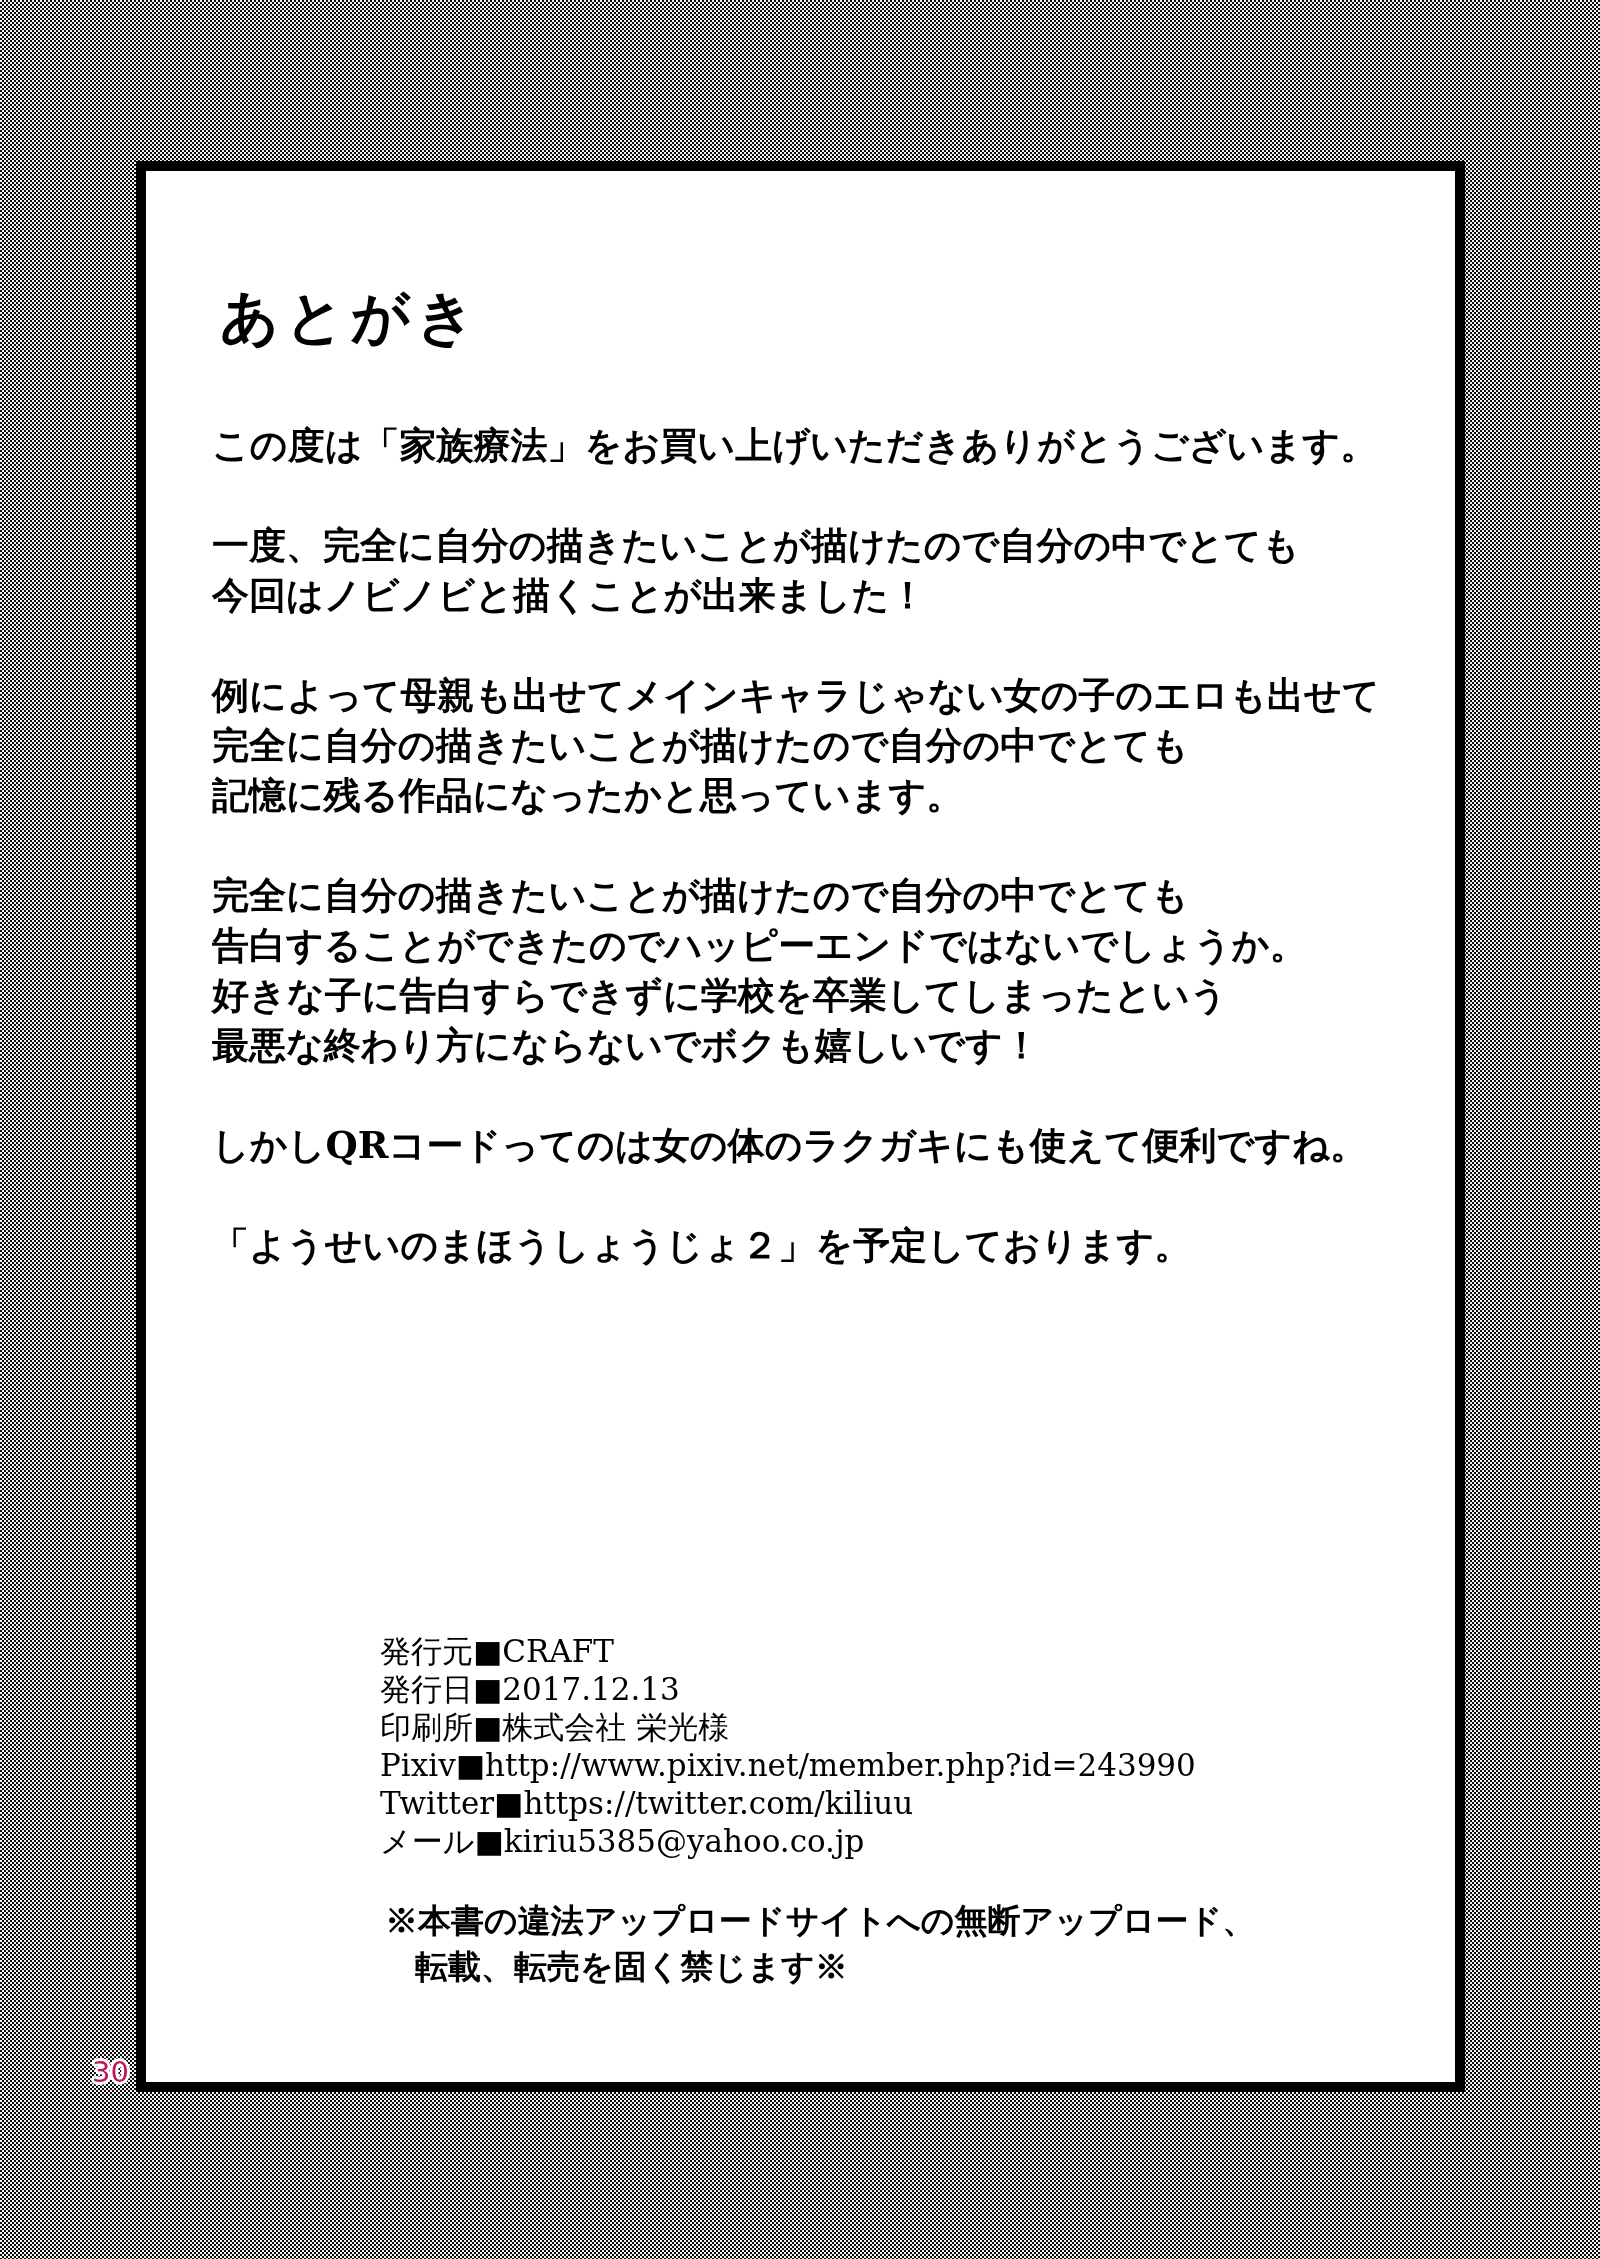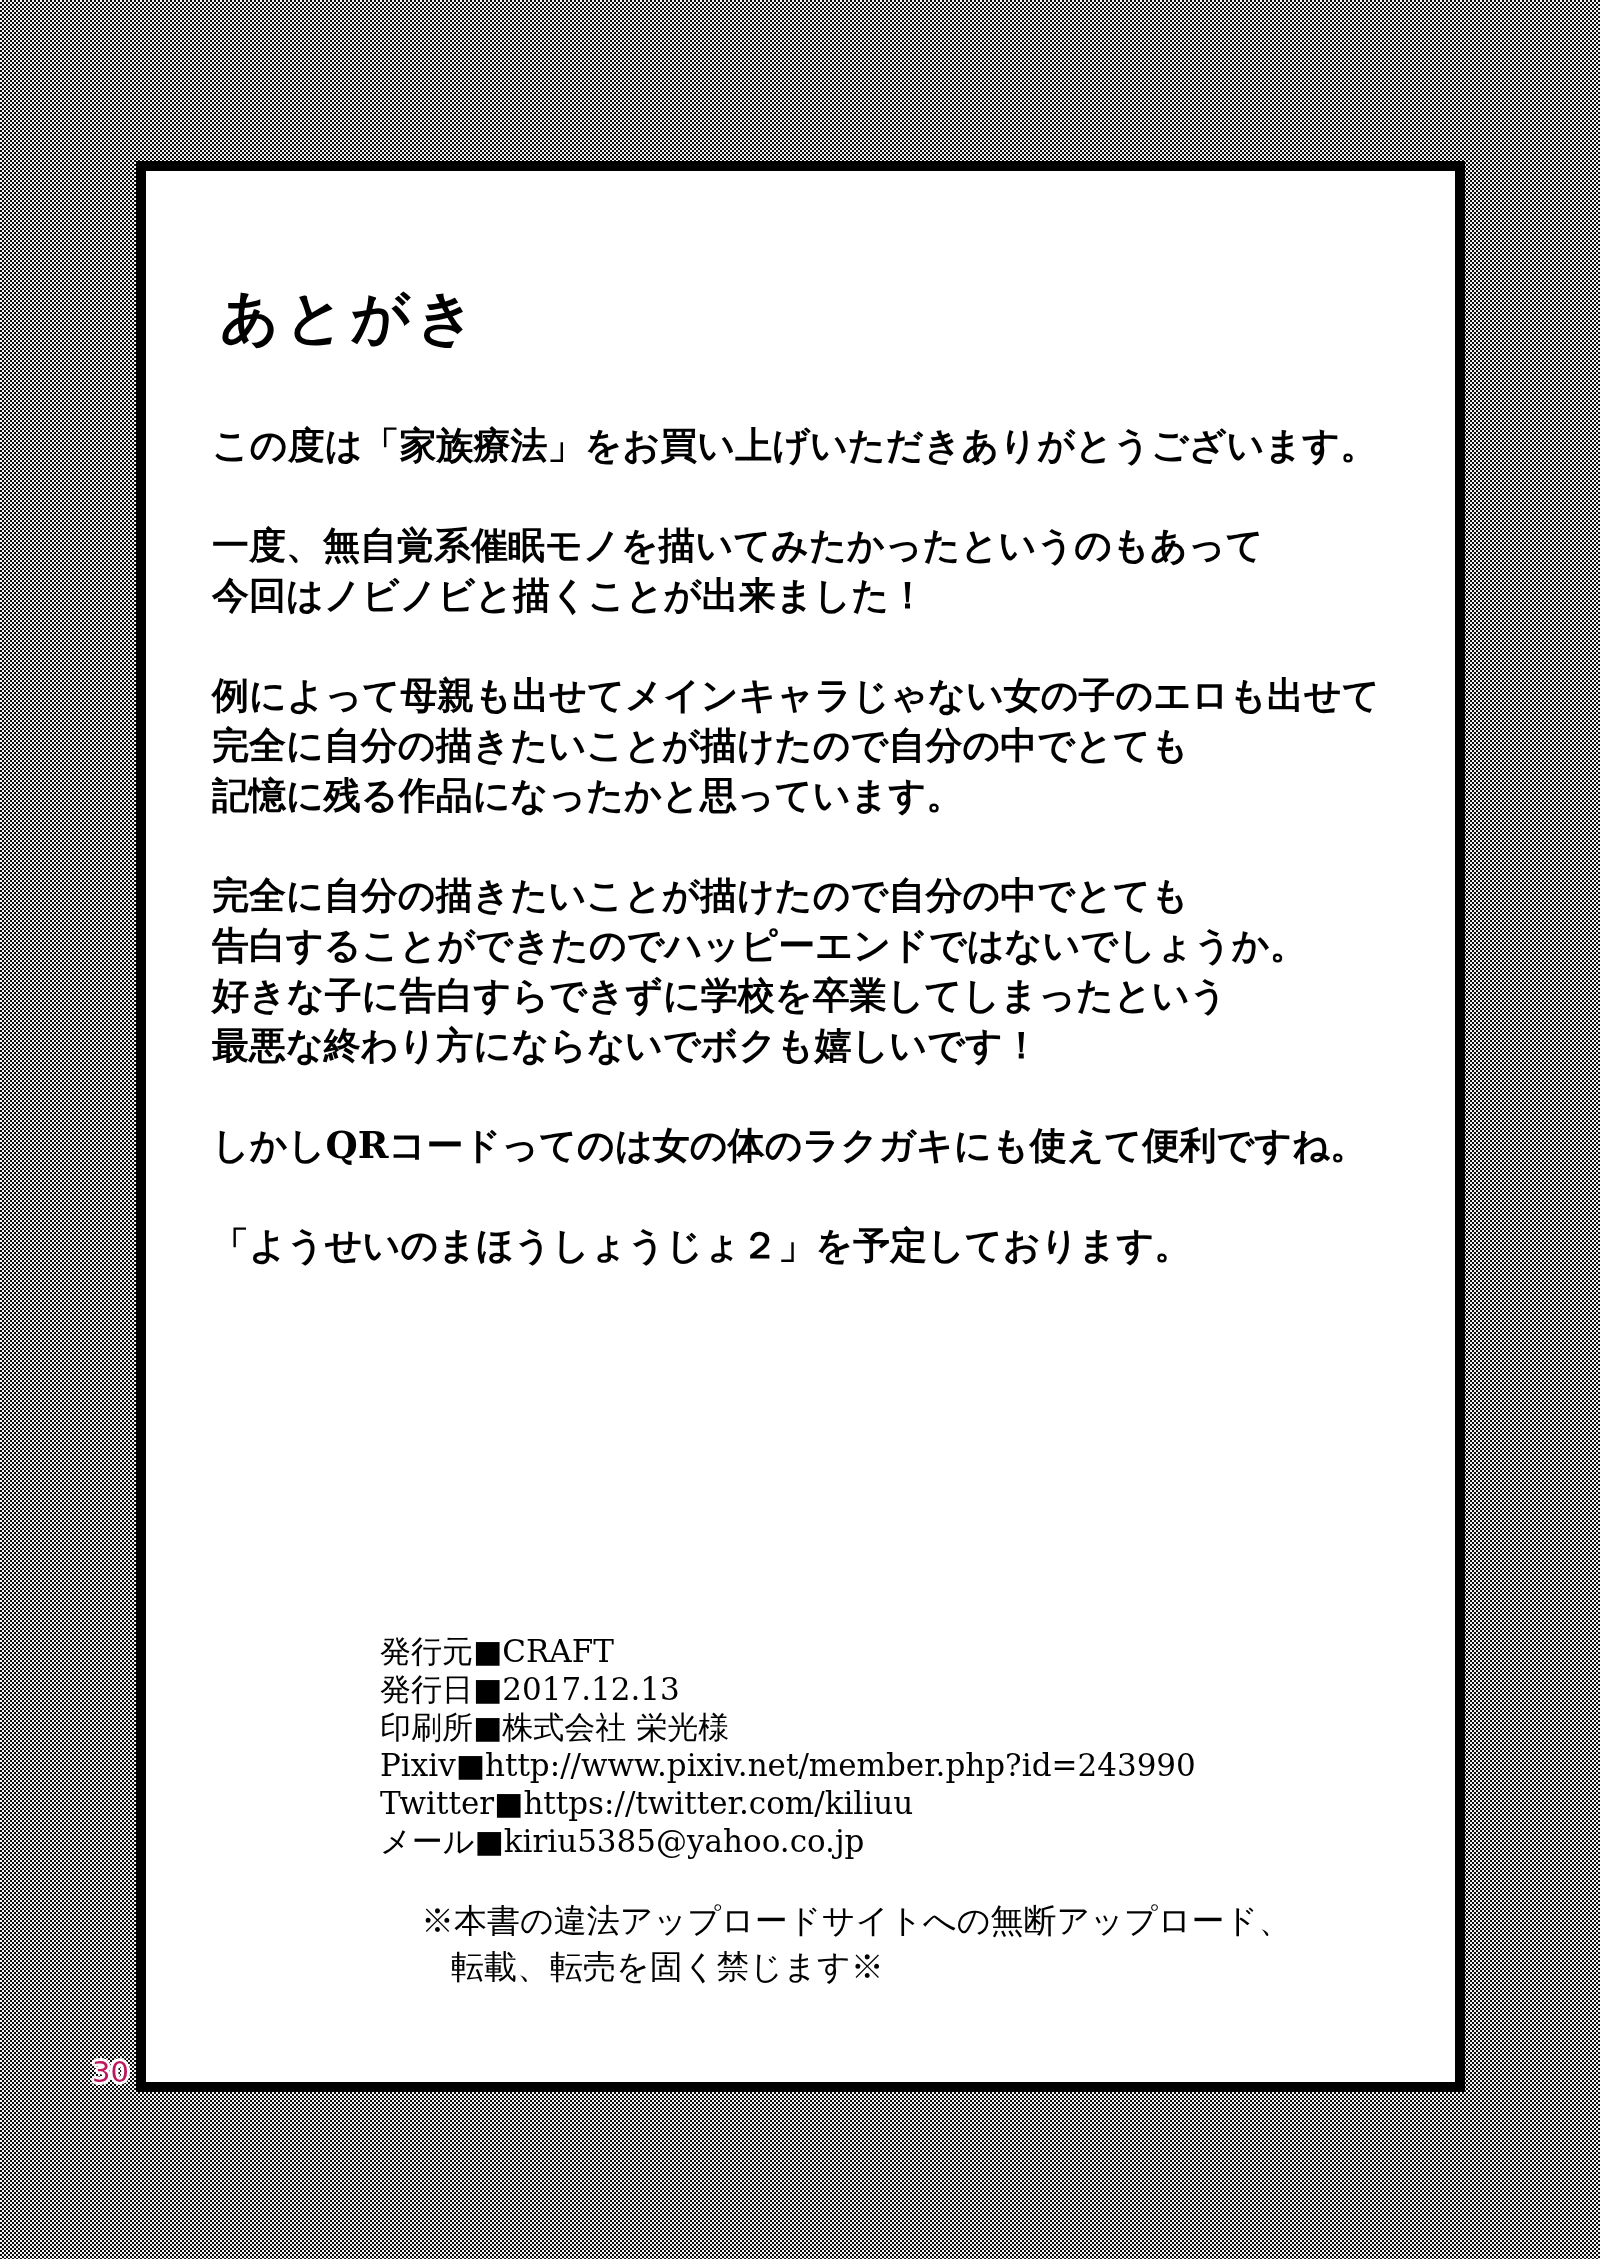--- a/index.html
+++ b/index.html
@@ -28,21 +28,21 @@
   }
   .bodytext .para{margin:0 0 50px 0;}
   .bodytext .line{height:50px;line-height:50px;white-space:nowrap;}
   .colophon{
     position:absolute;left:380px;top:1632px;
     font-size:31px;font-weight:normal;color:#000;
   }
   .colophon .line{height:38px;line-height:38px;white-space:nowrap;}
   .warning{
     position:absolute;left:385px;top:1898px;
-    font-size:33px;font-weight:normal;color:#000;margin-left:36px;
+    font-size:33px;font-weight:bold;color:#000;
   }
   .warning .line{height:46px;line-height:46px;white-space:nowrap;}
   .warning .line.indent{margin-left:30px;}
   .page-number{
     position:absolute;left:92px;top:2058px;
     font-family:"DejaVu Sans","Liberation Sans",sans-serif;
     font-size:29px;font-weight:normal;color:#be185d;line-height:1;
     text-shadow:
       -3px 0 0 #fff, 3px 0 0 #fff, 0 -3px 0 #fff, 0 3px 0 #fff,
       -2px -2px 0 #fff, 2px -2px 0 #fff, -2px 2px 0 #fff, 2px 2px 0 #fff;
@@ -55,21 +55,21 @@
 
 <div class="page"></div>
 
 <div class="title">あとがき</div>
 
 <div class="bodytext">
   <div class="para">
     <div class="line">この度は「家族療法」をお買い上げいただきありがとうございます。</div>
   </div>
   <div class="para">
-    <div class="line">一度、無自覚系催眠モノを描いてみたかったというのもあって</div>
+    <div class="line">一度、完全に自分の描きたいことが描けたので自分の中でとても</div>
     <div class="line">今回はノビノビと描くことが出来ました！</div>
   </div>
   <div class="para">
     <div class="line">例によって母親も出せてメインキャラじゃない女の子のエロも出せて</div>
     <div class="line">完全に自分の描きたいことが描けたので自分の中でとても</div>
     <div class="line">記憶に残る作品になったかと思っています。</div>
   </div>
   <div class="para">
     <div class="line">完全に自分の描きたいことが描けたので自分の中でとても</div>
     <div class="line">告白することができたのでハッピーエンドではないでしょうか。</div>

